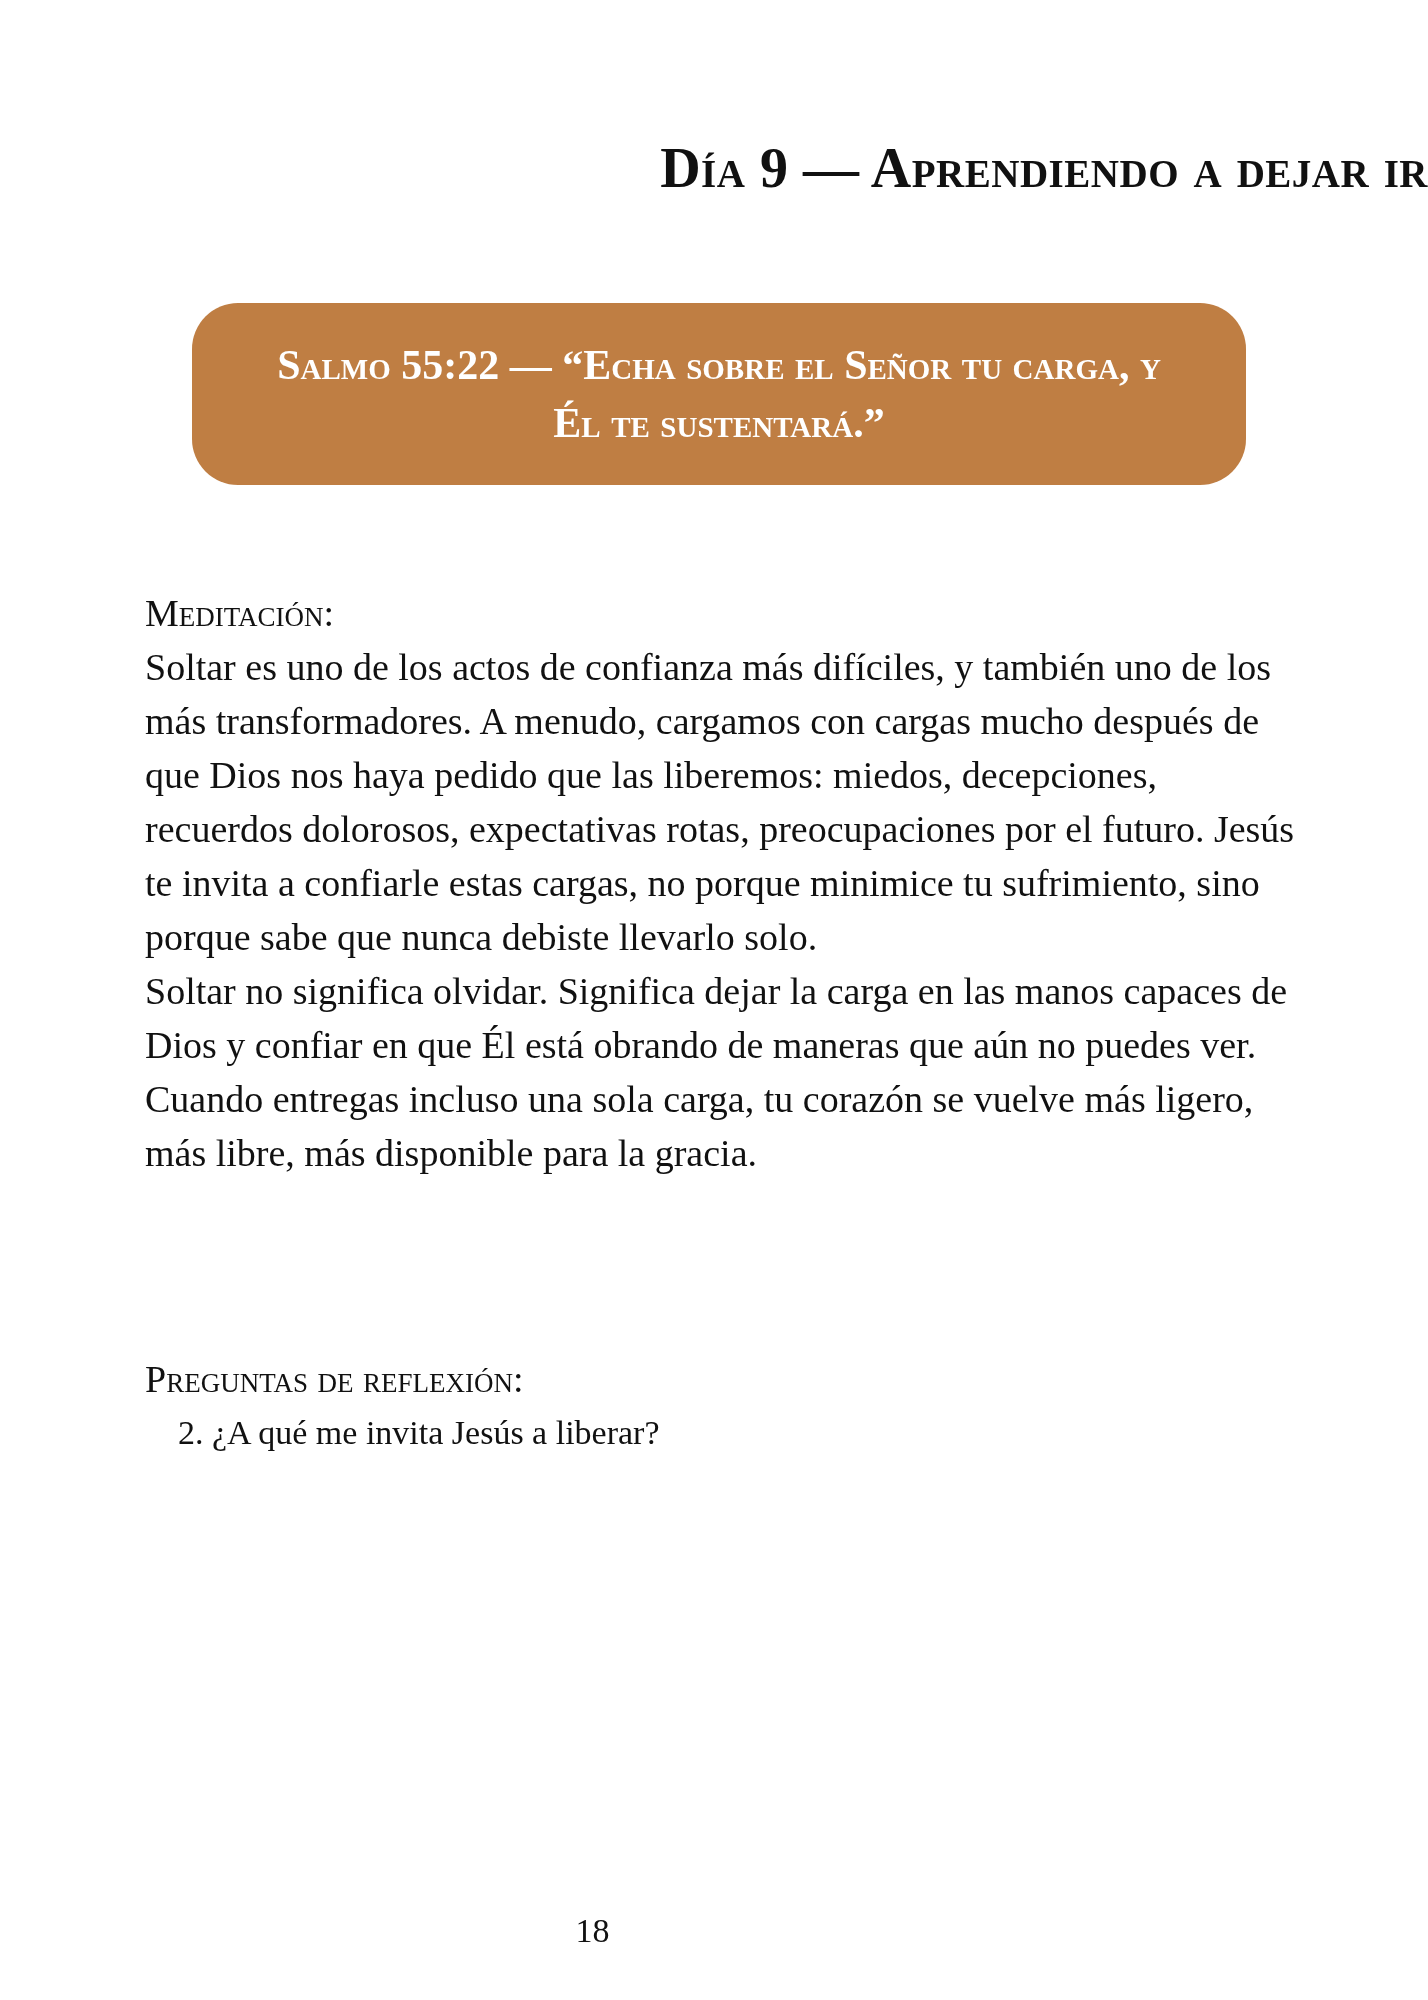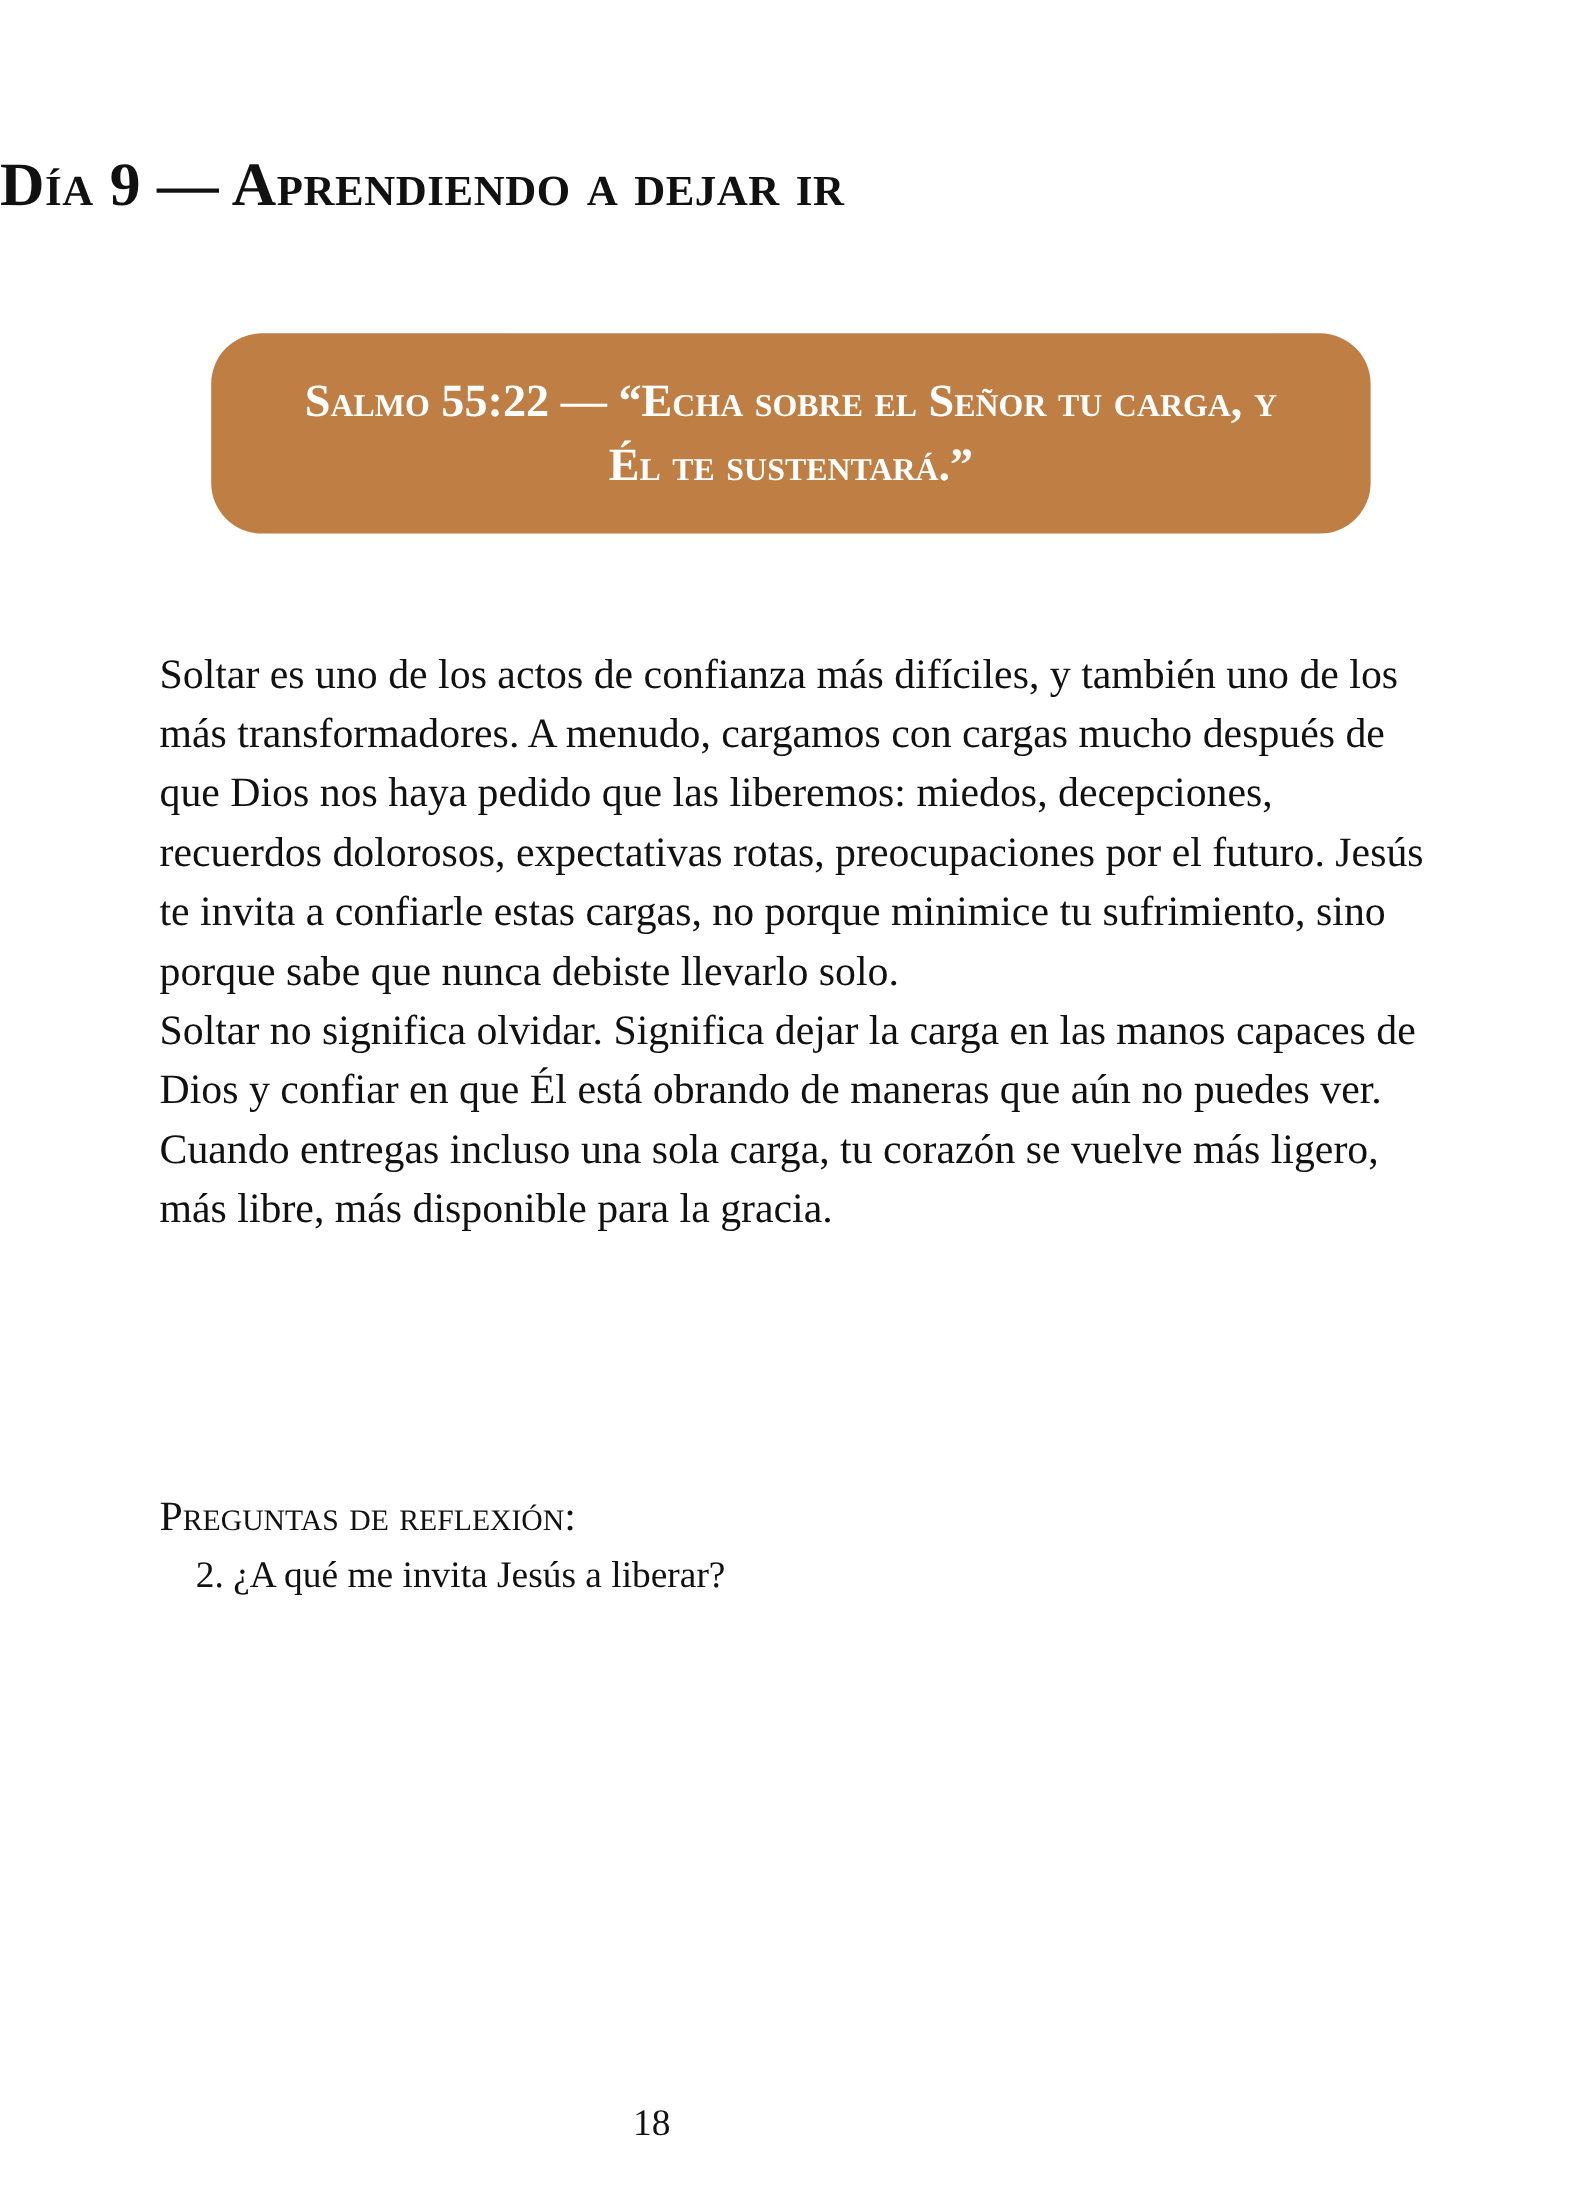--- a/index.html
+++ b/index.html
@@ -1,18 +1,18 @@
 <!DOCTYPE html>
 <html><head>
   <meta charset="utf-8">
   <style>
     html, body { margin: 0; padding: 0; background: #ffffff; }
     body { width: 1428px; height: 2000px; position: relative; overflow: hidden;
            font-family: "Liberation Serif", "DejaVu Serif", serif; color: #111; }
-    .title { position: absolute; top: 136px; left: 0; width: 1428px; text-align: left;
+    .title { position: absolute; top: 136px; left: 0; width: 1428px; text-align: right;
              font-size: 56px; font-weight: bold; font-variant: small-caps; letter-spacing: 0.5px; margin: 0; }
     .verse-box { position: absolute; left: 192px; top: 303px; width: 1054px; height: 182px;
                  background: #bf7e43; border-radius: 46px; display: flex; align-items: center;
                  justify-content: center; text-align: center; box-sizing: border-box; padding: 0 60px; }
     .verse-text { color: #fff; font-size: 42px; font-weight: bold; font-variant: small-caps;
                   line-height: 58px; margin: 16px; }
     .section { position: absolute; left: 145px; width: 1160px; }
     .heading { font-size: 38px; font-variant: small-caps; margin: 0; line-height: 54px; font-weight: normal; }
     .para { font-size: 38px; line-height: 54px; margin: 0; }
     .qlist { list-style: none; margin: 0; padding: 0 0 0 33px; font-size: 34px; line-height: 54px; }
@@ -23,20 +23,21 @@
 </head>
 <body>
 
 <h1 class="title">Día 9 — Aprendiendo a dejar ir</h1>
 
 <div class="verse-box">
   <p class="verse-text">Salmo 55:22 — “Echa sobre el Señor tu carga, y Él te sustentará.”</p>
 </div>
 
 <div class="section" style="top:586px;">
+  <h2 class="heading">Meditación:</h2>
   <p class="para">Soltar es uno de los actos de confianza más difíciles, y también uno de los más transformadores. A menudo, cargamos con cargas mucho después de que Dios nos haya pedido que las liberemos: miedos, decepciones, recuerdos dolorosos, expectativas rotas, preocupaciones por el futuro. Jesús te invita a confiarle estas cargas, no porque minimice tu sufrimiento, sino porque sabe que nunca debiste llevarlo solo.</p>
   <p class="para">Soltar no significa olvidar. Significa dejar la carga en las manos capaces de Dios y confiar en que Él está obrando de maneras que aún no puedes ver. Cuando entregas incluso una sola carga, tu corazón se vuelve más ligero, más libre, más disponible para la gracia.</p>
 </div>
 
 <div class="section" style="top:1352px;">
   <h2 class="heading">Preguntas de reflexión:</h2>
   <ul class="qlist">
     <li>2. ¿A qué me invita Jesús a liberar?</li>
   </ul>
 </div>

